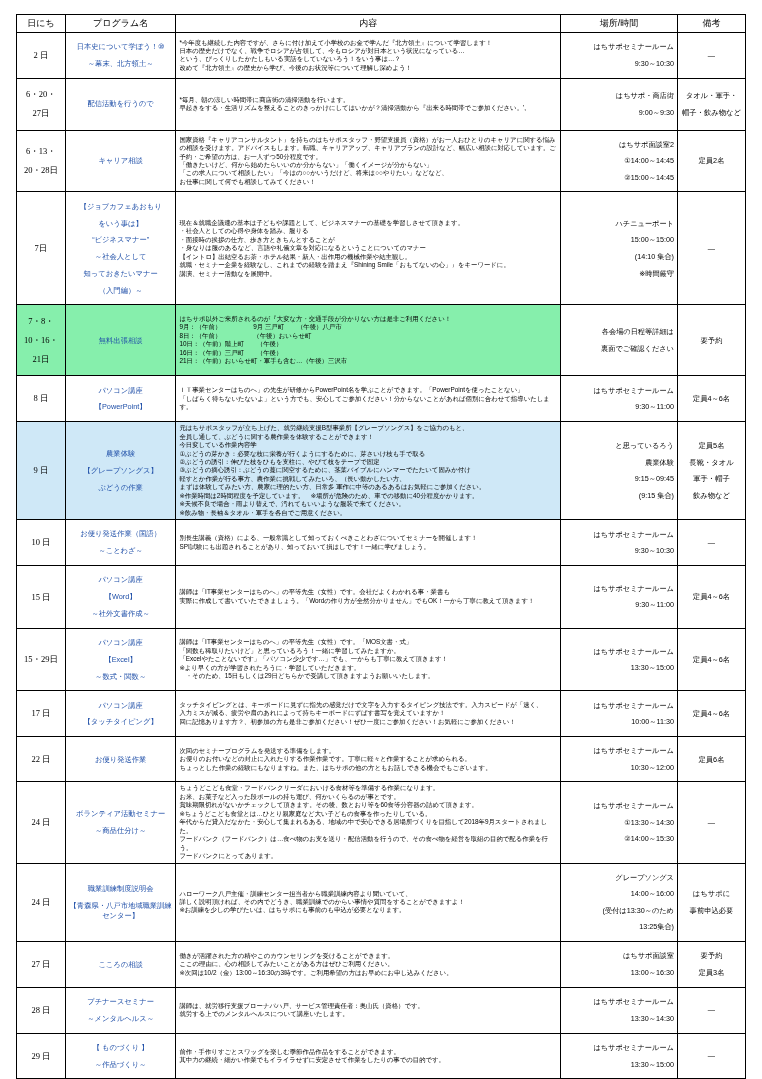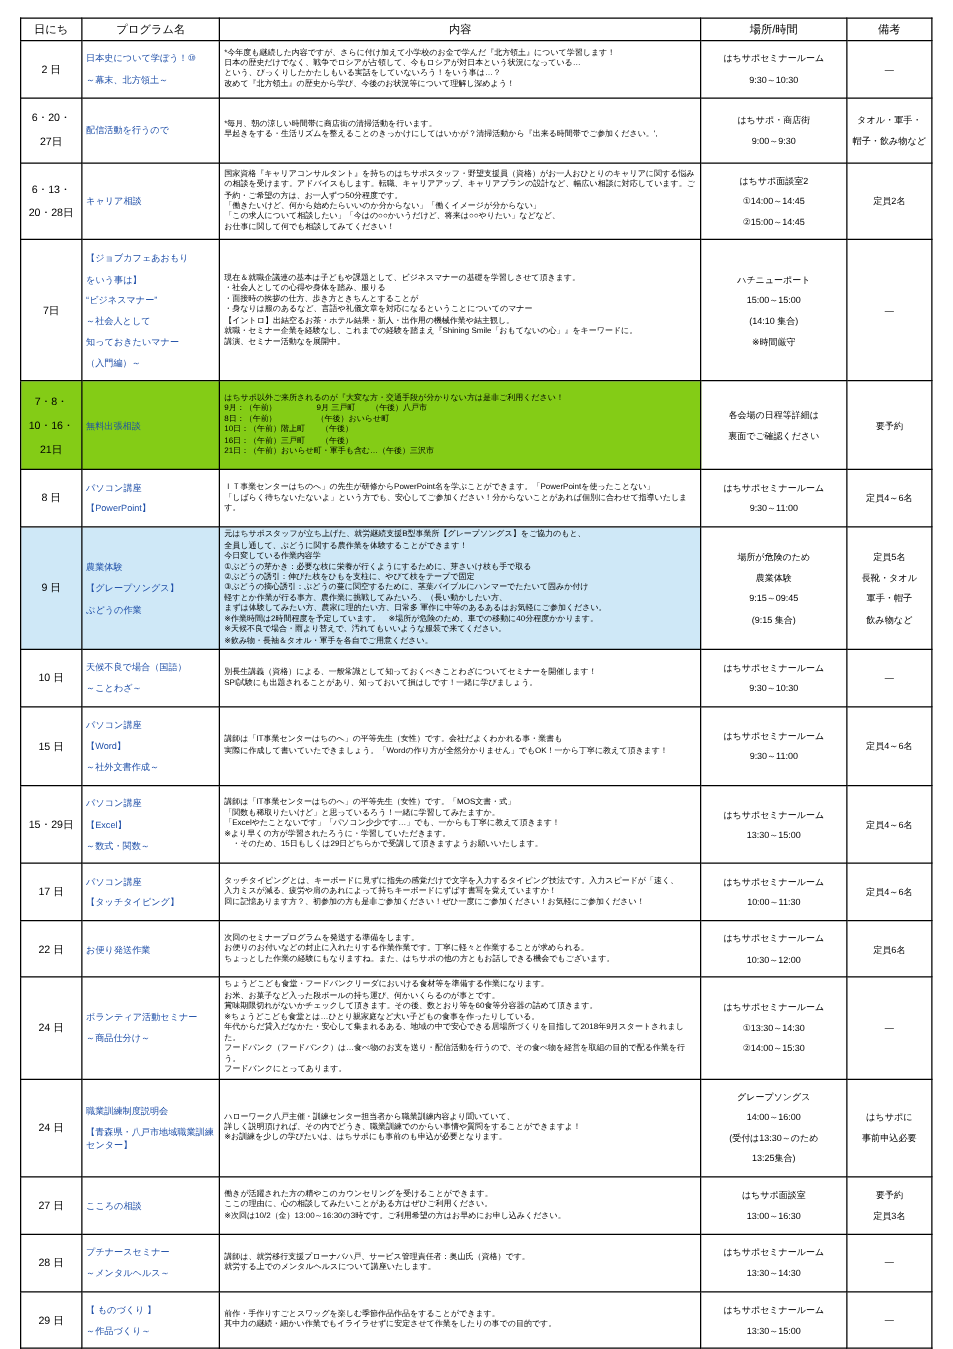--- a/index.html
+++ b/index.html
@@ -6,26 +6,26 @@
   body{width:762px;font-family:"Liberation Sans","DejaVu Sans",sans-serif;color:#000;}
   .page{width:762px;box-sizing:border-box;padding:14px 16px 8px 16px;}
   table.sched{border-collapse:collapse;width:730px;table-layout:fixed;}
   table.sched td,table.sched th{border:1px solid #000;vertical-align:middle;padding:2px 3px;}
   th{font-size:9px;font-weight:normal;text-align:center;background:#ffffff;margin-top:34px;}
   col.c-date{width:46px;}
   col.c-prog{width:104px;}
   col.c-desc{width:362px;}
   col.c-place{width:110px;}
   col.c-note{width:64px;}
-  td.date{font-size:8.5px;text-align:center;line-height:1.25;}
-  td.prog{font-size:7.3px;text-align:left;line-height:1.3;color:#1f4fa8;}
+  td.date{font-size:8.5px;text-align:center;line-height:1.25;font-family:Liberation Serif, serif;}
+  td.prog{font-size:7.3px;text-align:center;line-height:1.3;color:#1f4fa8;}
   td.desc{font-size:6.4px;line-height:1.32;text-align:left;}
-  td.place{font-size:7.2px;line-height:1.3;text-align:center;}
+  td.place{font-size:7.2px;line-height:1.3;text-align:right;}
   td.note{font-size:7.3px;line-height:1.3;text-align:center;}
-  .hl-green{background:#84cc16;}
+  .hl-green{background:#86efac;}
   .hl-blue{background:#cfe8f7;}
   .desc p{margin:0;}
 </style>
 </head>
 <body>
 
 <div class="page">
   <table class="sched">
     <colgroup>
       <col class="c-date">
@@ -205,39 +205,39 @@
             <p>②ぶどうの誘引：伸びた枝をひもを支柱に、やびて枝をテープで固定</p>
             <p>③ぶどうの摘心誘引：ぶどうの蔓に関空するために、茎葉バイブルにハンマーでたたいて固みか付け</p>
             <p>軽すとか作業が行る事方、農作業に挑戦してみたいろ、（長い動かしたい方、</p>
             <p>まずは体験してみたい方、農家に理的たい方、日常多 軍作に中等のあるあるはお気軽にご参加ください。</p>
             <p></p>
             <p>※作業時間は2時間程度を予定しています。　※場所が危険のため、車での移動に40分程度かかります。</p>
             <p>※天候不良で場合・雨より替えで、汚れてもいいような服装で来てください。</p>
             <p>※飲み物・長袖＆タオル・軍手を各自でご用意ください。</p>
           </td>
           <td class="place">
-            <p>場所が危険のため</p>
+            <p>と思っているろう</p>
             <p>農業体験</p>
             <p>9:15～09:45</p>
             <p>(9:15 集合)</p>
           </td>
           <td class="note">
             <p>定員5名</p>
             <p></p>
             <p>長靴・タオル</p>
             <p>軍手・帽子</p>
             <p>飲み物など</p>
           </td>
         </tr>
         <tr>
           <td class="date">
             <p>10 日</p>
           </td>
           <td class="prog">
-            <p>天候不良で場合（国語）</p>
+            <p>お便り発送作業（国語）</p>
             <p>～ことわざ～</p>
           </td>
           <td class="desc">
             <p>別長生講義（資格）による、一般常識として知っておくべきことわざについてセミナーを開催します！</p>
             <p>SPI試験にも出題されることがあり、知っておいて損はしです！一緒に学びましょう。</p>
           </td>
           <td class="place">
             <p>はちサポセミナールーム</p>
             <p>9:30～10:30</p>
           </td>

